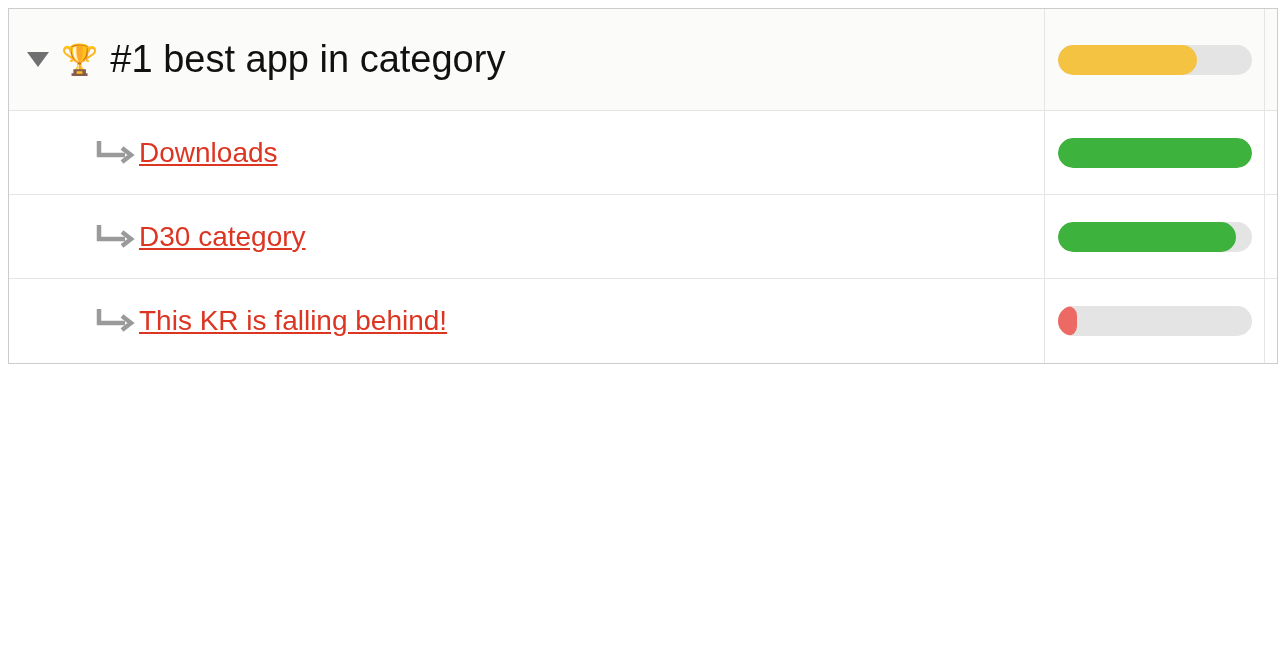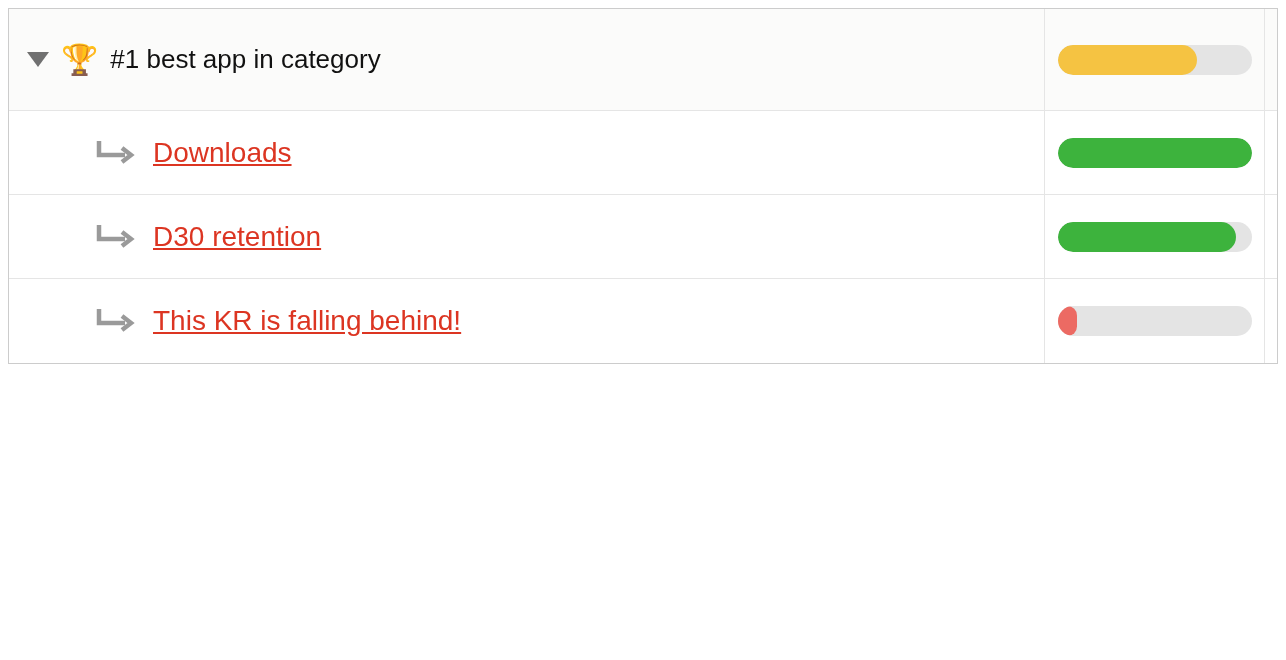--- a/index.html
+++ b/index.html
@@ -51,27 +51,27 @@
       border-left: 11px solid transparent;
       border-right: 11px solid transparent;
       border-top: 15px solid #707070;
       flex-shrink: 0;
     }
     .trophy {
       font-size: 30px;
       line-height: 1;
     }
     .objective-title {
-      font-size: 26px;
+      font-size: 38px;
       font-weight: 400;
       color: #111;
     }
     .kr-cell {
       padding-left: 86px;
-      gap: 18px;
+      gap: 4px;
     }
     .branch-arrow {
       flex-shrink: 0;
     }
     .kr-link {
       color: #dc3522;
       text-decoration: underline;
       font-size: 28px;
       cursor: pointer;
     }
@@ -125,21 +125,21 @@
     </div>
     <div class="cell narrow"></div>
   </div>
 
   <div class="row">
     <div class="cell kr-cell">
       <svg class="branch-arrow" width="40" height="28" viewBox="0 0 40 28">
         <path d="M4 2 V16 H30" stroke="#9a9a9a" stroke-width="4.5" fill="none"></path>
         <path d="M27 9 L36 16 L27 23" stroke="#9a9a9a" stroke-width="4.5" fill="none"></path>
       </svg>
-      <a class="kr-link">D30 retention</a>
+      <a class="kr-link">D30 category</a>
     </div>
     <div class="cell progress-cell">
       <div class="progress">
         <div class="progress-fill fill-green" style="width: 92%;"></div>
       </div>
     </div>
     <div class="cell narrow"></div>
   </div>
 
   <div class="row">

